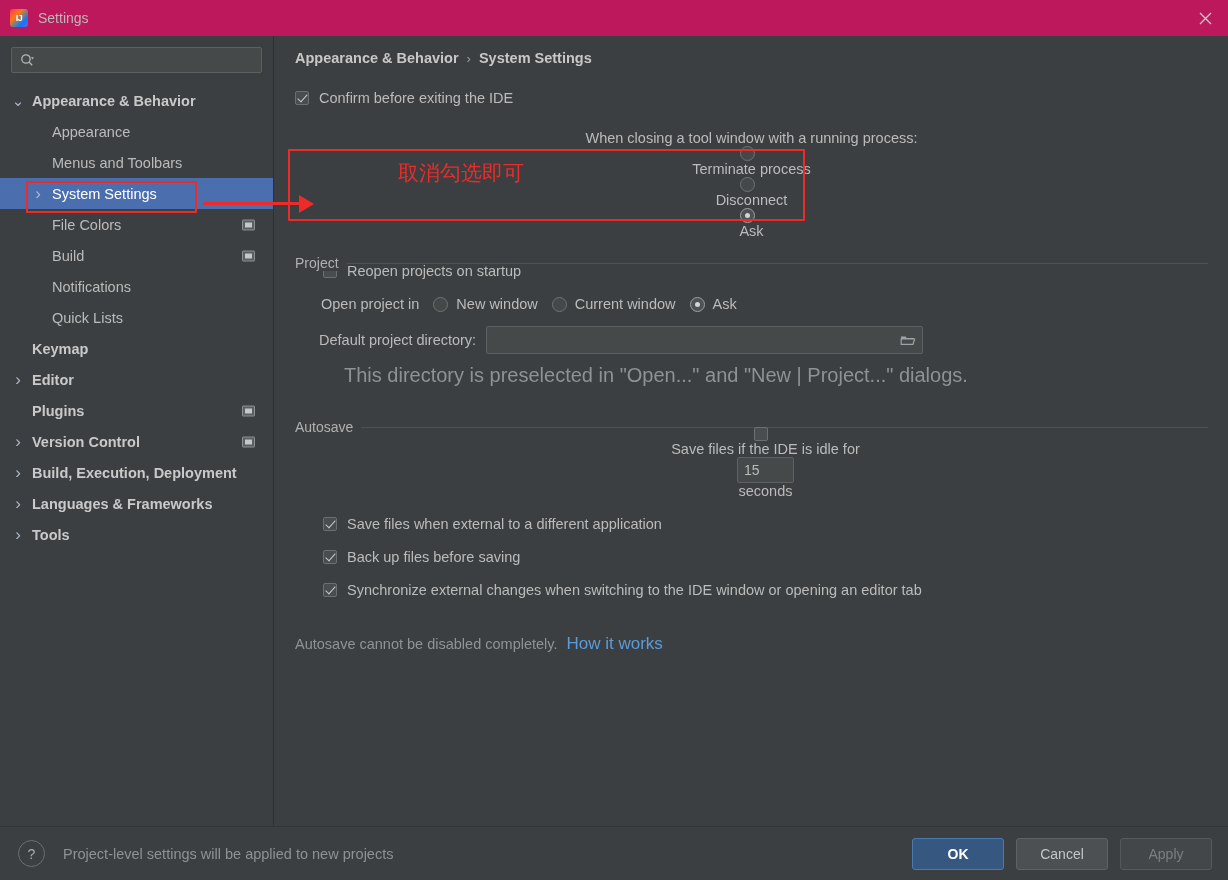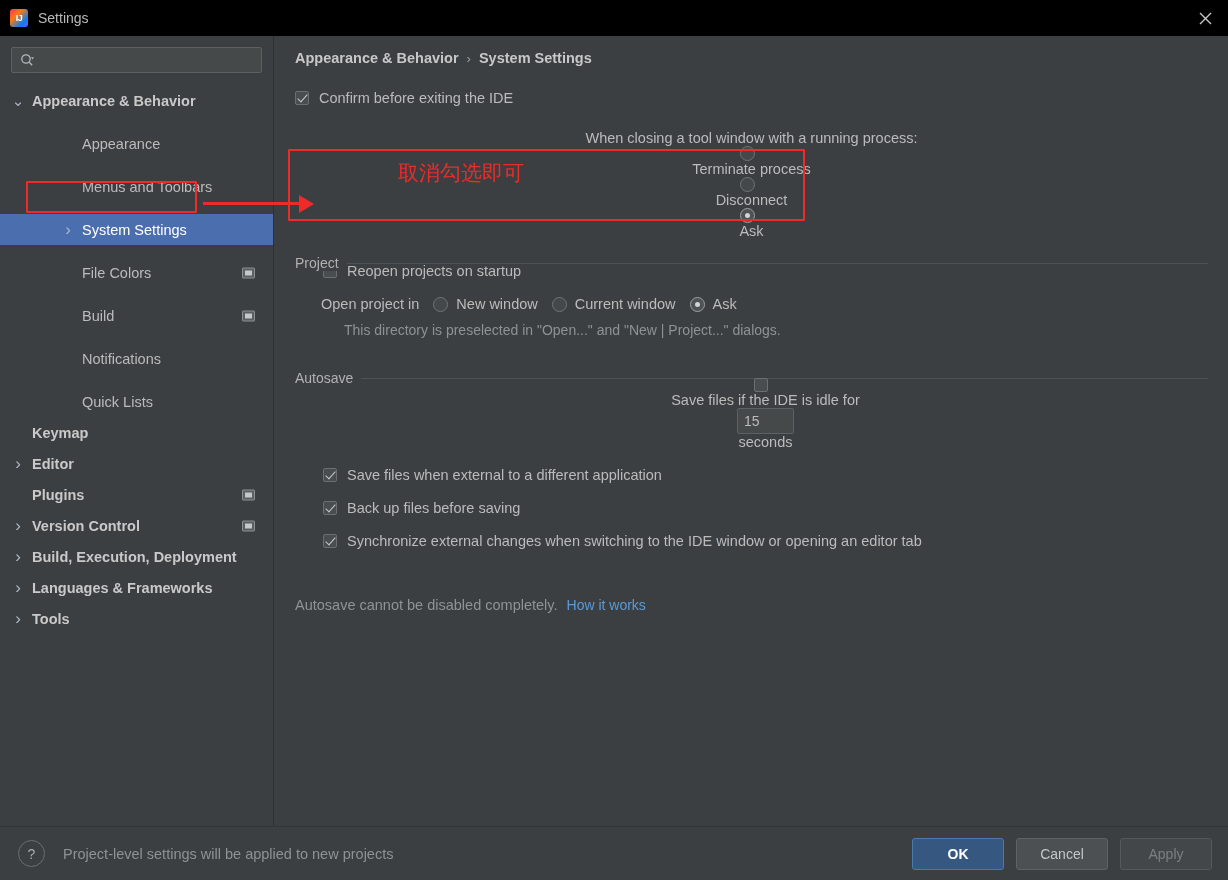--- a/index.html
+++ b/index.html
@@ -14,21 +14,21 @@
     position: relative;
     width: 1228px; height: 880px;
     background: #3c3f41;
     color: #bbbbbb;
   }
 
   
   .titlebar {
     position: absolute; top: 0; left: 0;
     width: 1228px; height: 36px;
-    background: #000000;
+    background: #be185d;
     display: flex; align-items: center;
   }
   .tb-icon {
     width: 18px; height: 18px; margin-left: 10px; margin-right: 10px;
     border-radius: 3px;
     background: linear-gradient(135deg,#fe315d 0%,#f97a12 35%,#087cfa 75%,#7f53ff 100%);
     position: relative; flex: none;
   }
   .tb-icon::after {
     content: "IJ";
@@ -94,21 +94,21 @@
     width: 13px; height: 11px;
     border: 1px solid #8d9194;
     border-radius: 1px;
     background: #5b5f61;
   }
   .ind-icon::after {
     content: ""; position: absolute; left: 2px; top: 2px;
     width: 7px; height: 5px; background: #c4c8ca;
   }
   .indent-0 { padding-left: 10px; }
-  .indent-1 { padding-left: 60px; margin-top: 12px; }
+  .indent-1 { padding-left: 30px; }
 
   
   .main {
     position: absolute; left: 275px; top: 36px;
     width: 953px; height: 790px;
     background: #3c3f41;
     padding: 14px 20px 0 20px;
   }
   .breadcrumb {
     font-size: 14.5px; font-weight: bold; color: #c8c8c8;
@@ -190,24 +190,24 @@
     flex: 1; border: 0; background: transparent; outline: none;
     color: #bbbbbb; font-size: 14px; padding: 0 8px; height: 24px;
     font-family: "Liberation Sans", sans-serif;
   }
   .folder-btn {
     width: 28px; height: 26px; flex: none;
     display: flex; align-items: center; justify-content: center;
     cursor: pointer;
   }
   .hint {
-    font-size: 14px; color: #8d9295; margin-top: 10px; margin-left: 49px;
+    font-size: 20px; color: #8d9295; margin-top: 10px; margin-left: 49px;
   }
   .muted { color: #8f9396; }
-  .link { color: #5a9bd8; font-size: 14px; cursor: pointer; }
+  .link { color: #5a9bd8; font-size: 17px; cursor: pointer; }
 
   
   .footer {
     position: absolute; left: 0; bottom: 0;
     width: 1228px; height: 54px;
     background: #3c3f41;
     border-top: 1px solid #323537;
     display: flex; align-items: center;
   }
   .help-btn {
@@ -392,20 +392,33 @@
         <span class="rb"></span>
         <span>New window</span>
         <span style="width:14px"></span>
         <span class="rb"></span>
         <span>Current window</span>
         <span style="width:14px"></span>
         <span class="rb checked"></span>
         <span>Ask</span>
       </div>
 
+      <div class="row" style="margin-top:14px; margin-left:24px;">
+        <span>Default project directory:</span>
+        <span style="width:10px"></span>
+        <span class="dirfield">
+          <input type="text" value="" style="">
+          <span class="folder-btn">
+            <svg width="16" height="14" viewBox="0 0 16 14">
+              <path d="M1 3.5 h4.5 l1.2 1.4 H14 v1.2 H1 z" fill="#9ea3a6"></path>
+              <path d="M1.2 6 H14.6 l-1.6 5.4 H1.2 z" fill="none" stroke="#9ea3a6" stroke-width="1.2"></path>
+            </svg>
+          </span>
+        </span>
+      </div>
 
       <div class="hint">This directory is preselected in "Open..." and "New | Project..." dialogs.</div>
     </div>
 
     <div class="group" style="margin-top:40px;">
       <div class="group-line"></div>
       <div class="group-title">Autosave</div>
 
       <div class="row" style="margin-top:25px; margin-left:28px;flex-direction:column;">
         <span class="cb"></span>
@@ -424,21 +437,21 @@
       <div class="row" style="margin-top:17px; margin-left:28px;">
         <span class="cb checked"></span>
         <span>Back up files before saving</span>
       </div>
 
       <div class="row" style="margin-top:17px; margin-left:28px;">
         <span class="cb checked"></span>
         <span>Synchronize external changes when switching to the IDE window or opening an editor tab</span>
       </div>
 
-      <div class="row" style="margin-top:48px;">
+      <div class="row" style="margin-top:36px;">
         <span class="muted" style="font-size:14.5px;">Autosave cannot be disabled completely.</span>
         <span style="width:9px"></span>
         <span class="link">How it works</span>
       </div>
     </div>
   </div>
 
   <div class="footer">
     <div class="help-btn">?</div>
     <div class="footer-note">Project-level settings will be applied to new projects</div>

